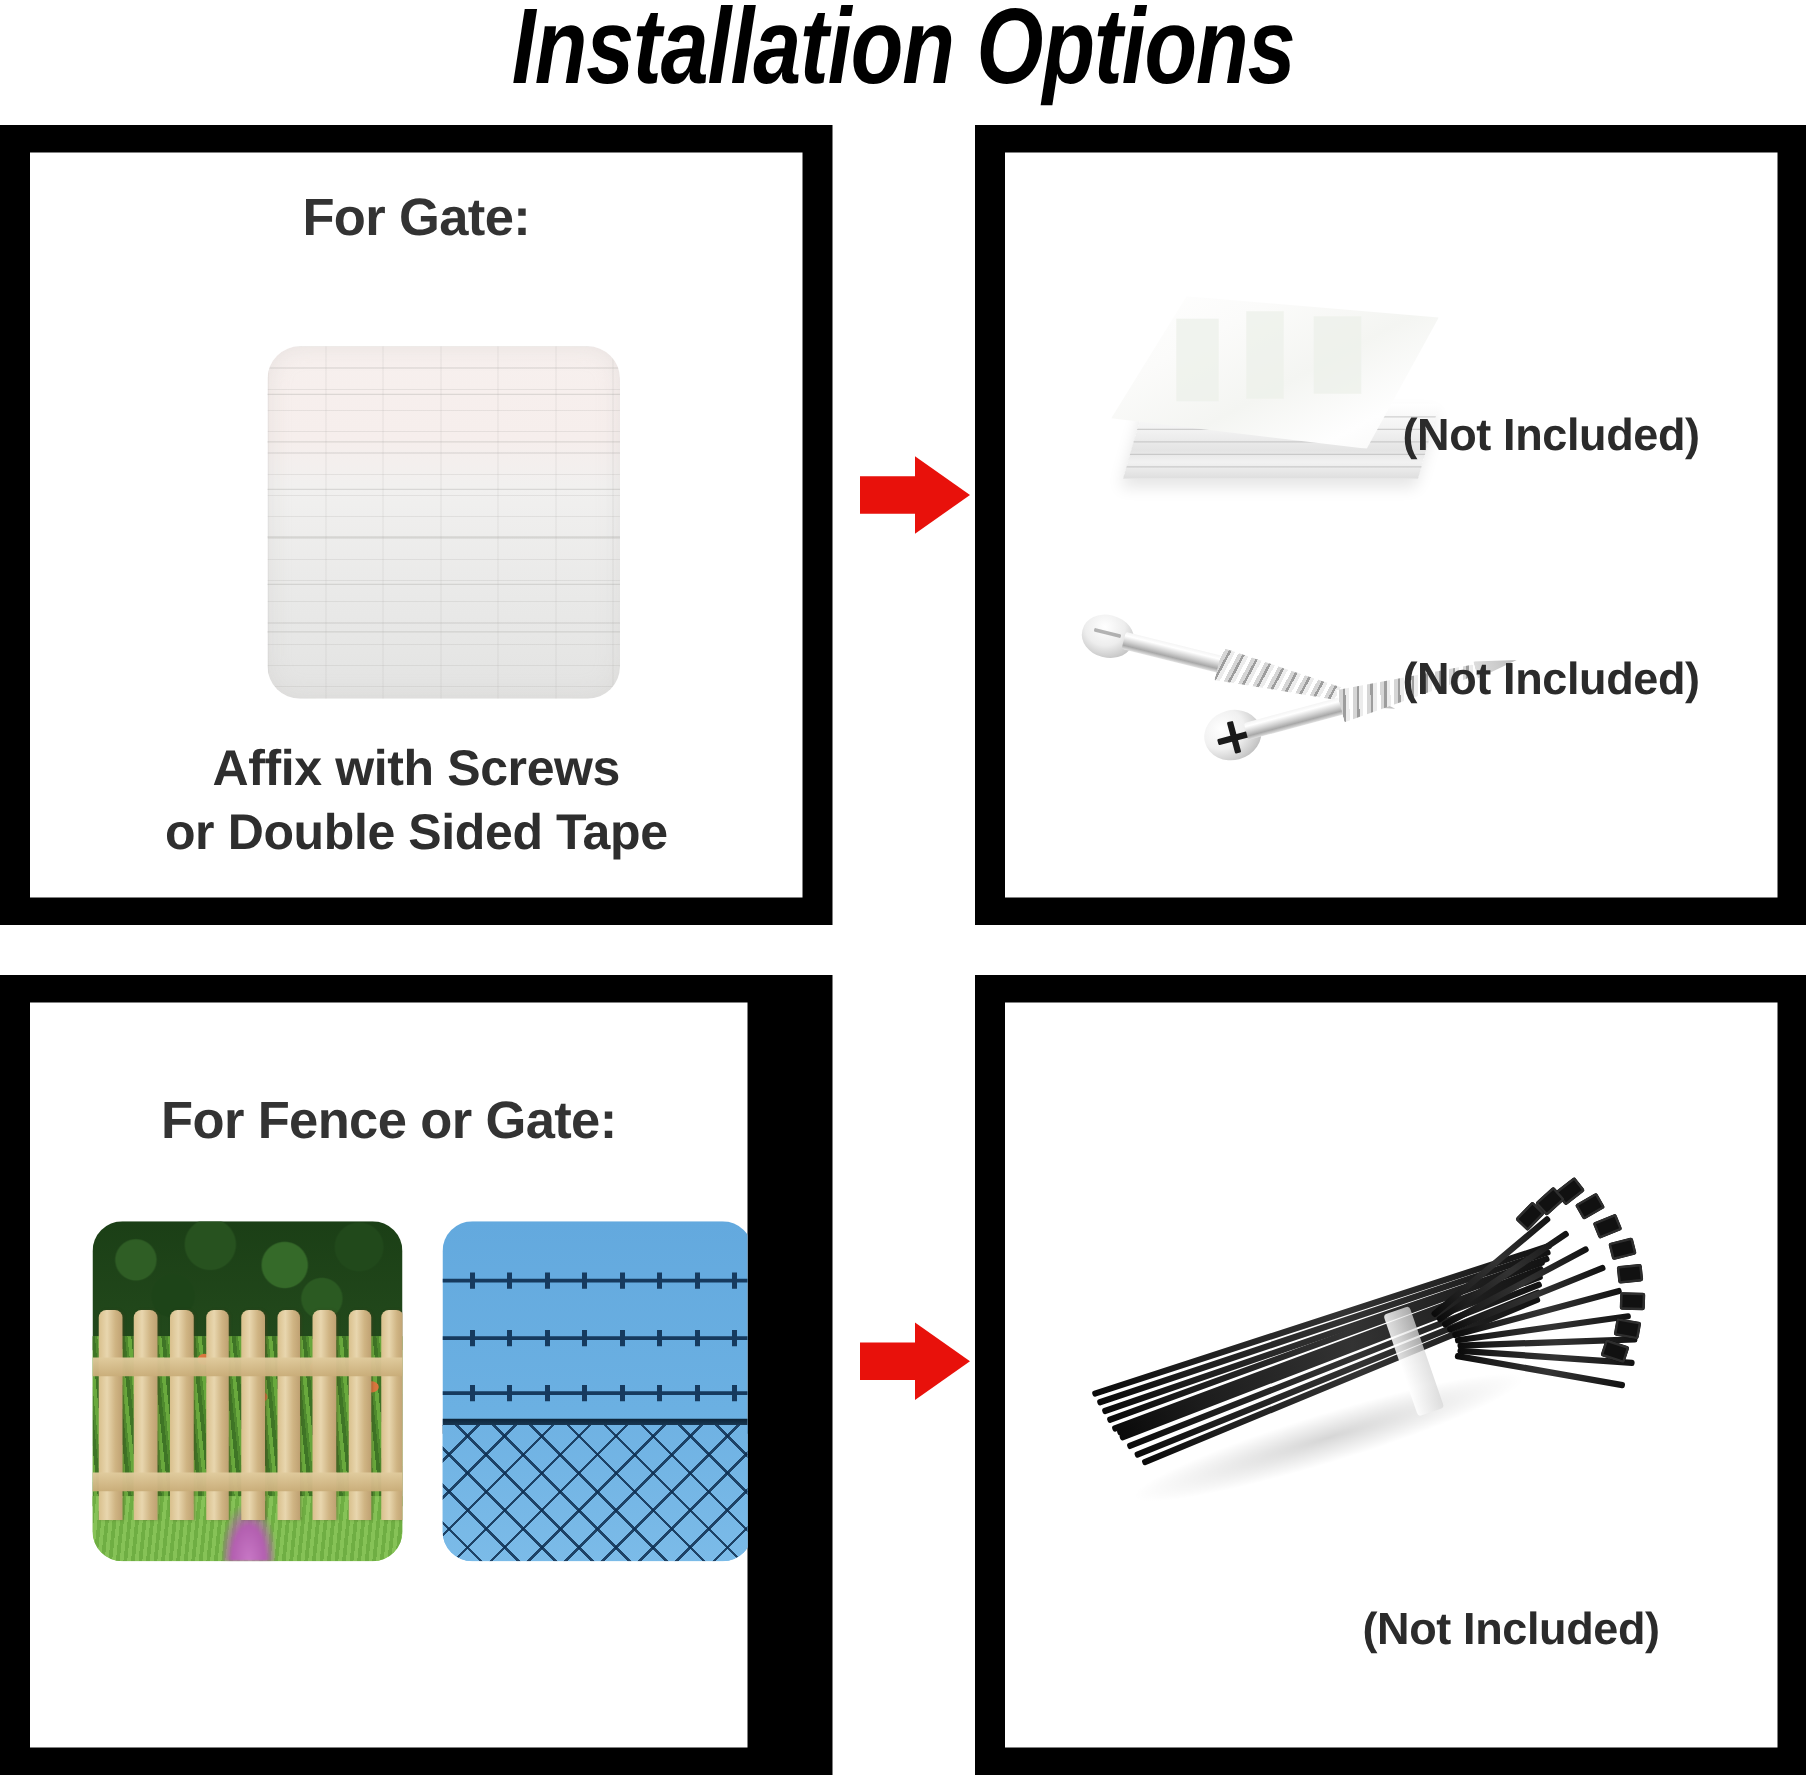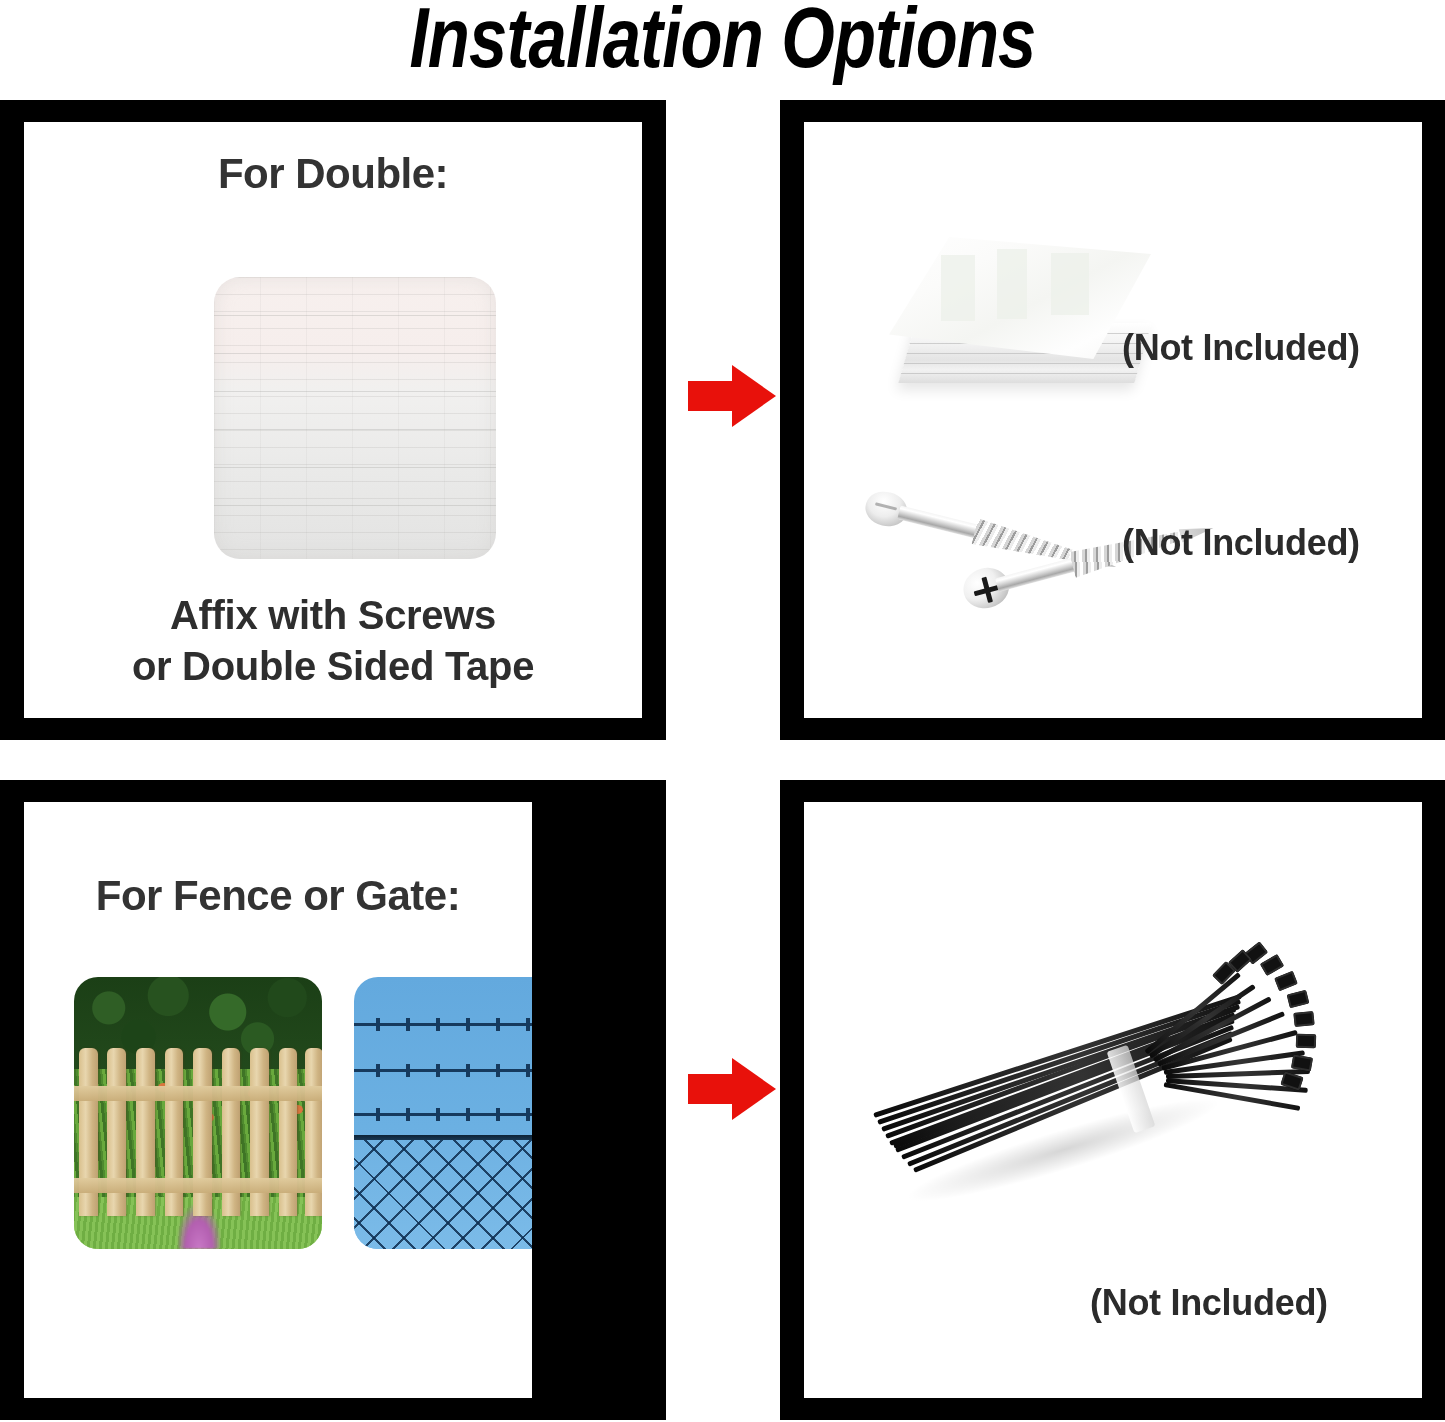--- a/index.html
+++ b/index.html
@@ -45,21 +45,21 @@
     background: #ffffff;
     overflow: hidden;
   }
   #panel-tl { left: -24px;  top: 100px;  width: 690px;  height: 640px; }
   #panel-tl .panel-inner { left: 48px; top: 22px; width: 618px; height: 596px; }
 
   #panel-tr { left: 780px;  top: 100px;  width: 690px;  height: 640px; }
   #panel-tr .panel-inner { left: 24px; top: 22px; width: 618px; height: 596px; }
 
   #panel-bl { left: -24px;  top: 780px;  width: 690px;  height: 640px; }
-  #panel-bl .panel-inner { left: 48px; top: 22px; width: 508px; height: 596px; }
+  #panel-bl .panel-inner { left: 48px; top: 22px; width: 574px; height: 596px; }
 
   #panel-br { left: 780px;  top: 780px;  width: 690px;  height: 640px; }
   #panel-br .panel-inner { left: 24px; top: 22px; width: 618px; height: 596px; }
 
   
   .panel-heading {
     position: absolute;
     left: 0;
     width: 100%;
     text-align: center;
@@ -390,21 +390,21 @@
   }
 </style>
 </head>
 <body>
 
 <div id="title">Installation Options</div>
 
 <div class="panel" id="panel-tl">
   <div class="panel-inner">
 
-    <div class="panel-heading" style="top:28px;">For Double:</div>
+    <div class="panel-heading" style="top:28px;">For Gate:</div>
 
     <div id="wall-swatch">
       <div class="mortar" style="top:38px;"></div>
       <div class="mortar" style="top:76px;"></div>
       <div class="mortar" style="top:114px;"></div>
       <div class="mortar" style="top:152px;"></div>
       <div class="mortar" style="top:190px;"></div>
       <div class="mortar" style="top:228px;"></div>
     </div>
 

